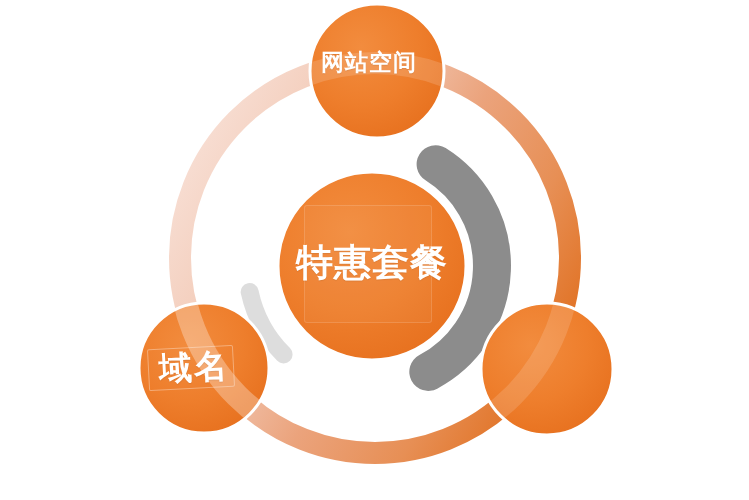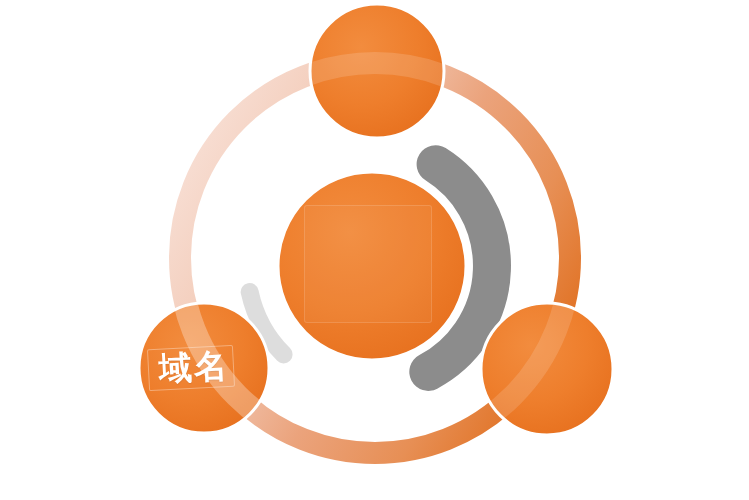--- a/index.html
+++ b/index.html
@@ -124,18 +124,20 @@
       <circle cx="375" cy="258" r="195" fill="none" stroke="#FFFFFF" stroke-width="24" opacity="0.30" clip-path="url(#clipLeft)"></circle>
       <circle cx="375" cy="258" r="195" fill="none" stroke="#FFFFFF" stroke-width="22" opacity="0.14" clip-path="url(#clipRight)"></circle>
     </g>
 
     <circle cx="372" cy="266" r="94" fill="url(#circGrad)" stroke="#FFFFFF" stroke-width="3"></circle>
   </svg>
 
   <div class="label-box-center"></div>
   <div class="label-box-left"></div>
 
+  <div class="node-label label-center">特惠套餐</div>
 
+  <div class="node-label label-top">网站空间</div>
 
   <div class="node-label label-left">域名</div>
 
 
 </div>
 
 </body></html>

